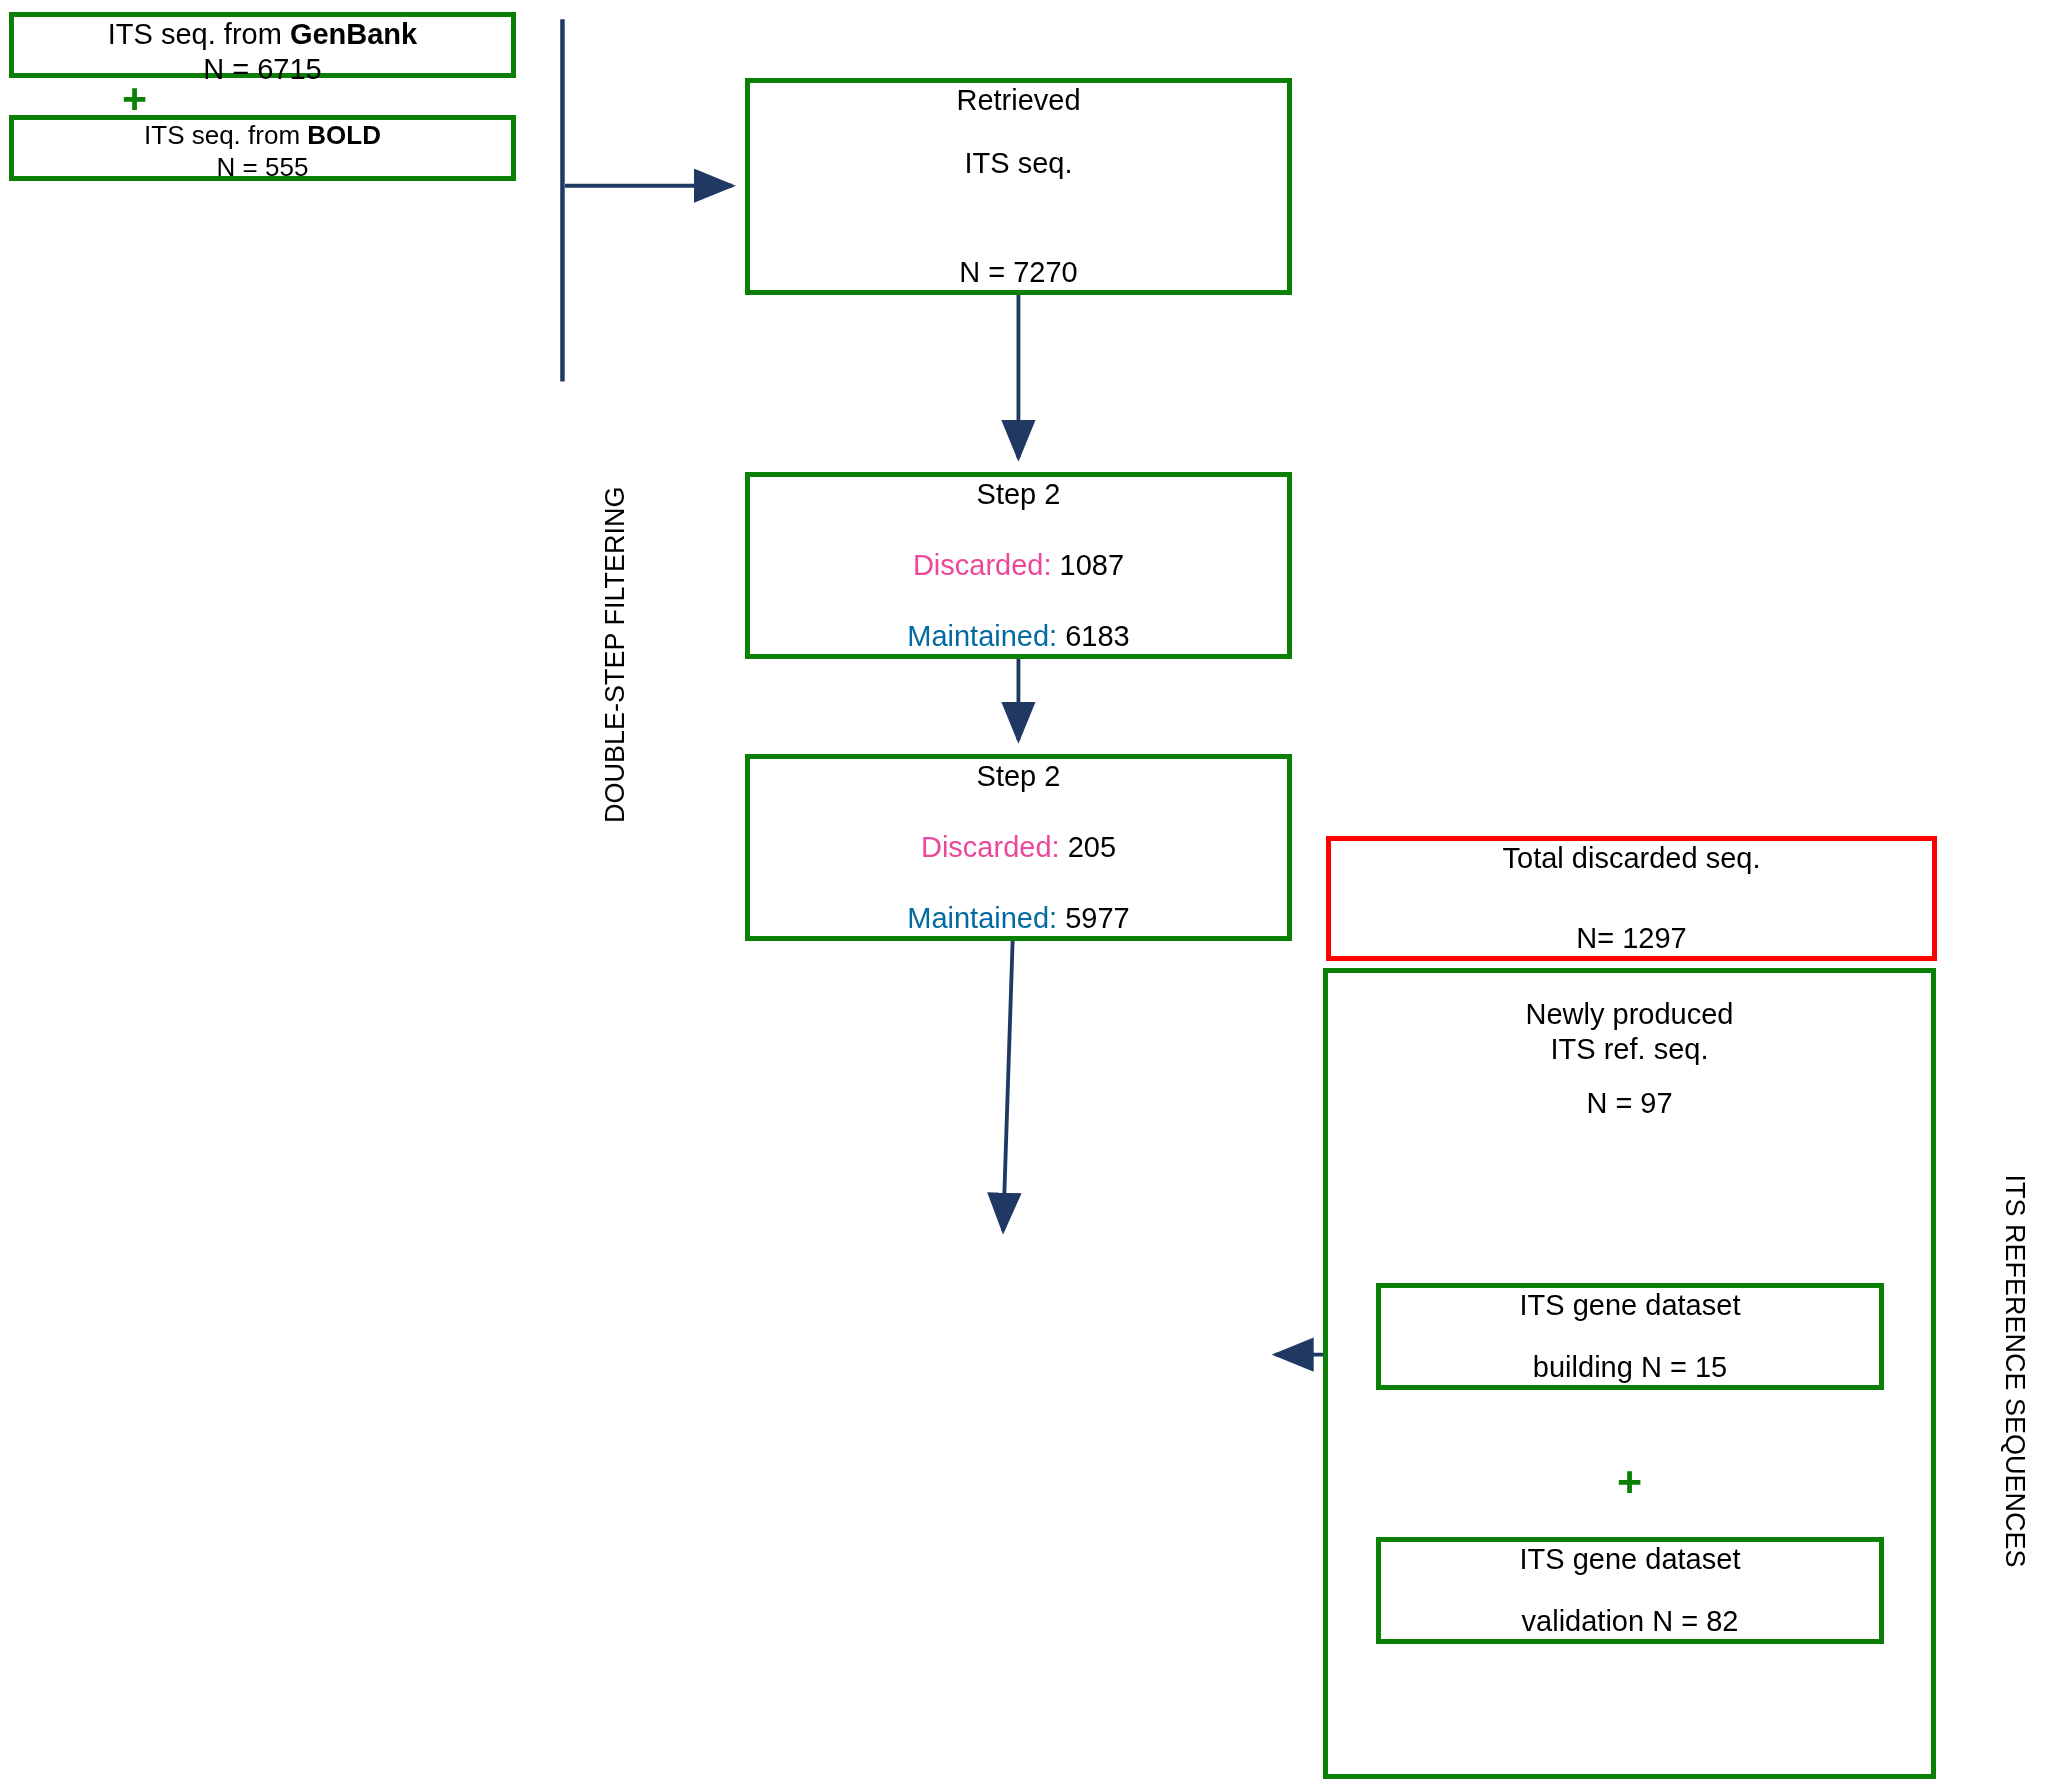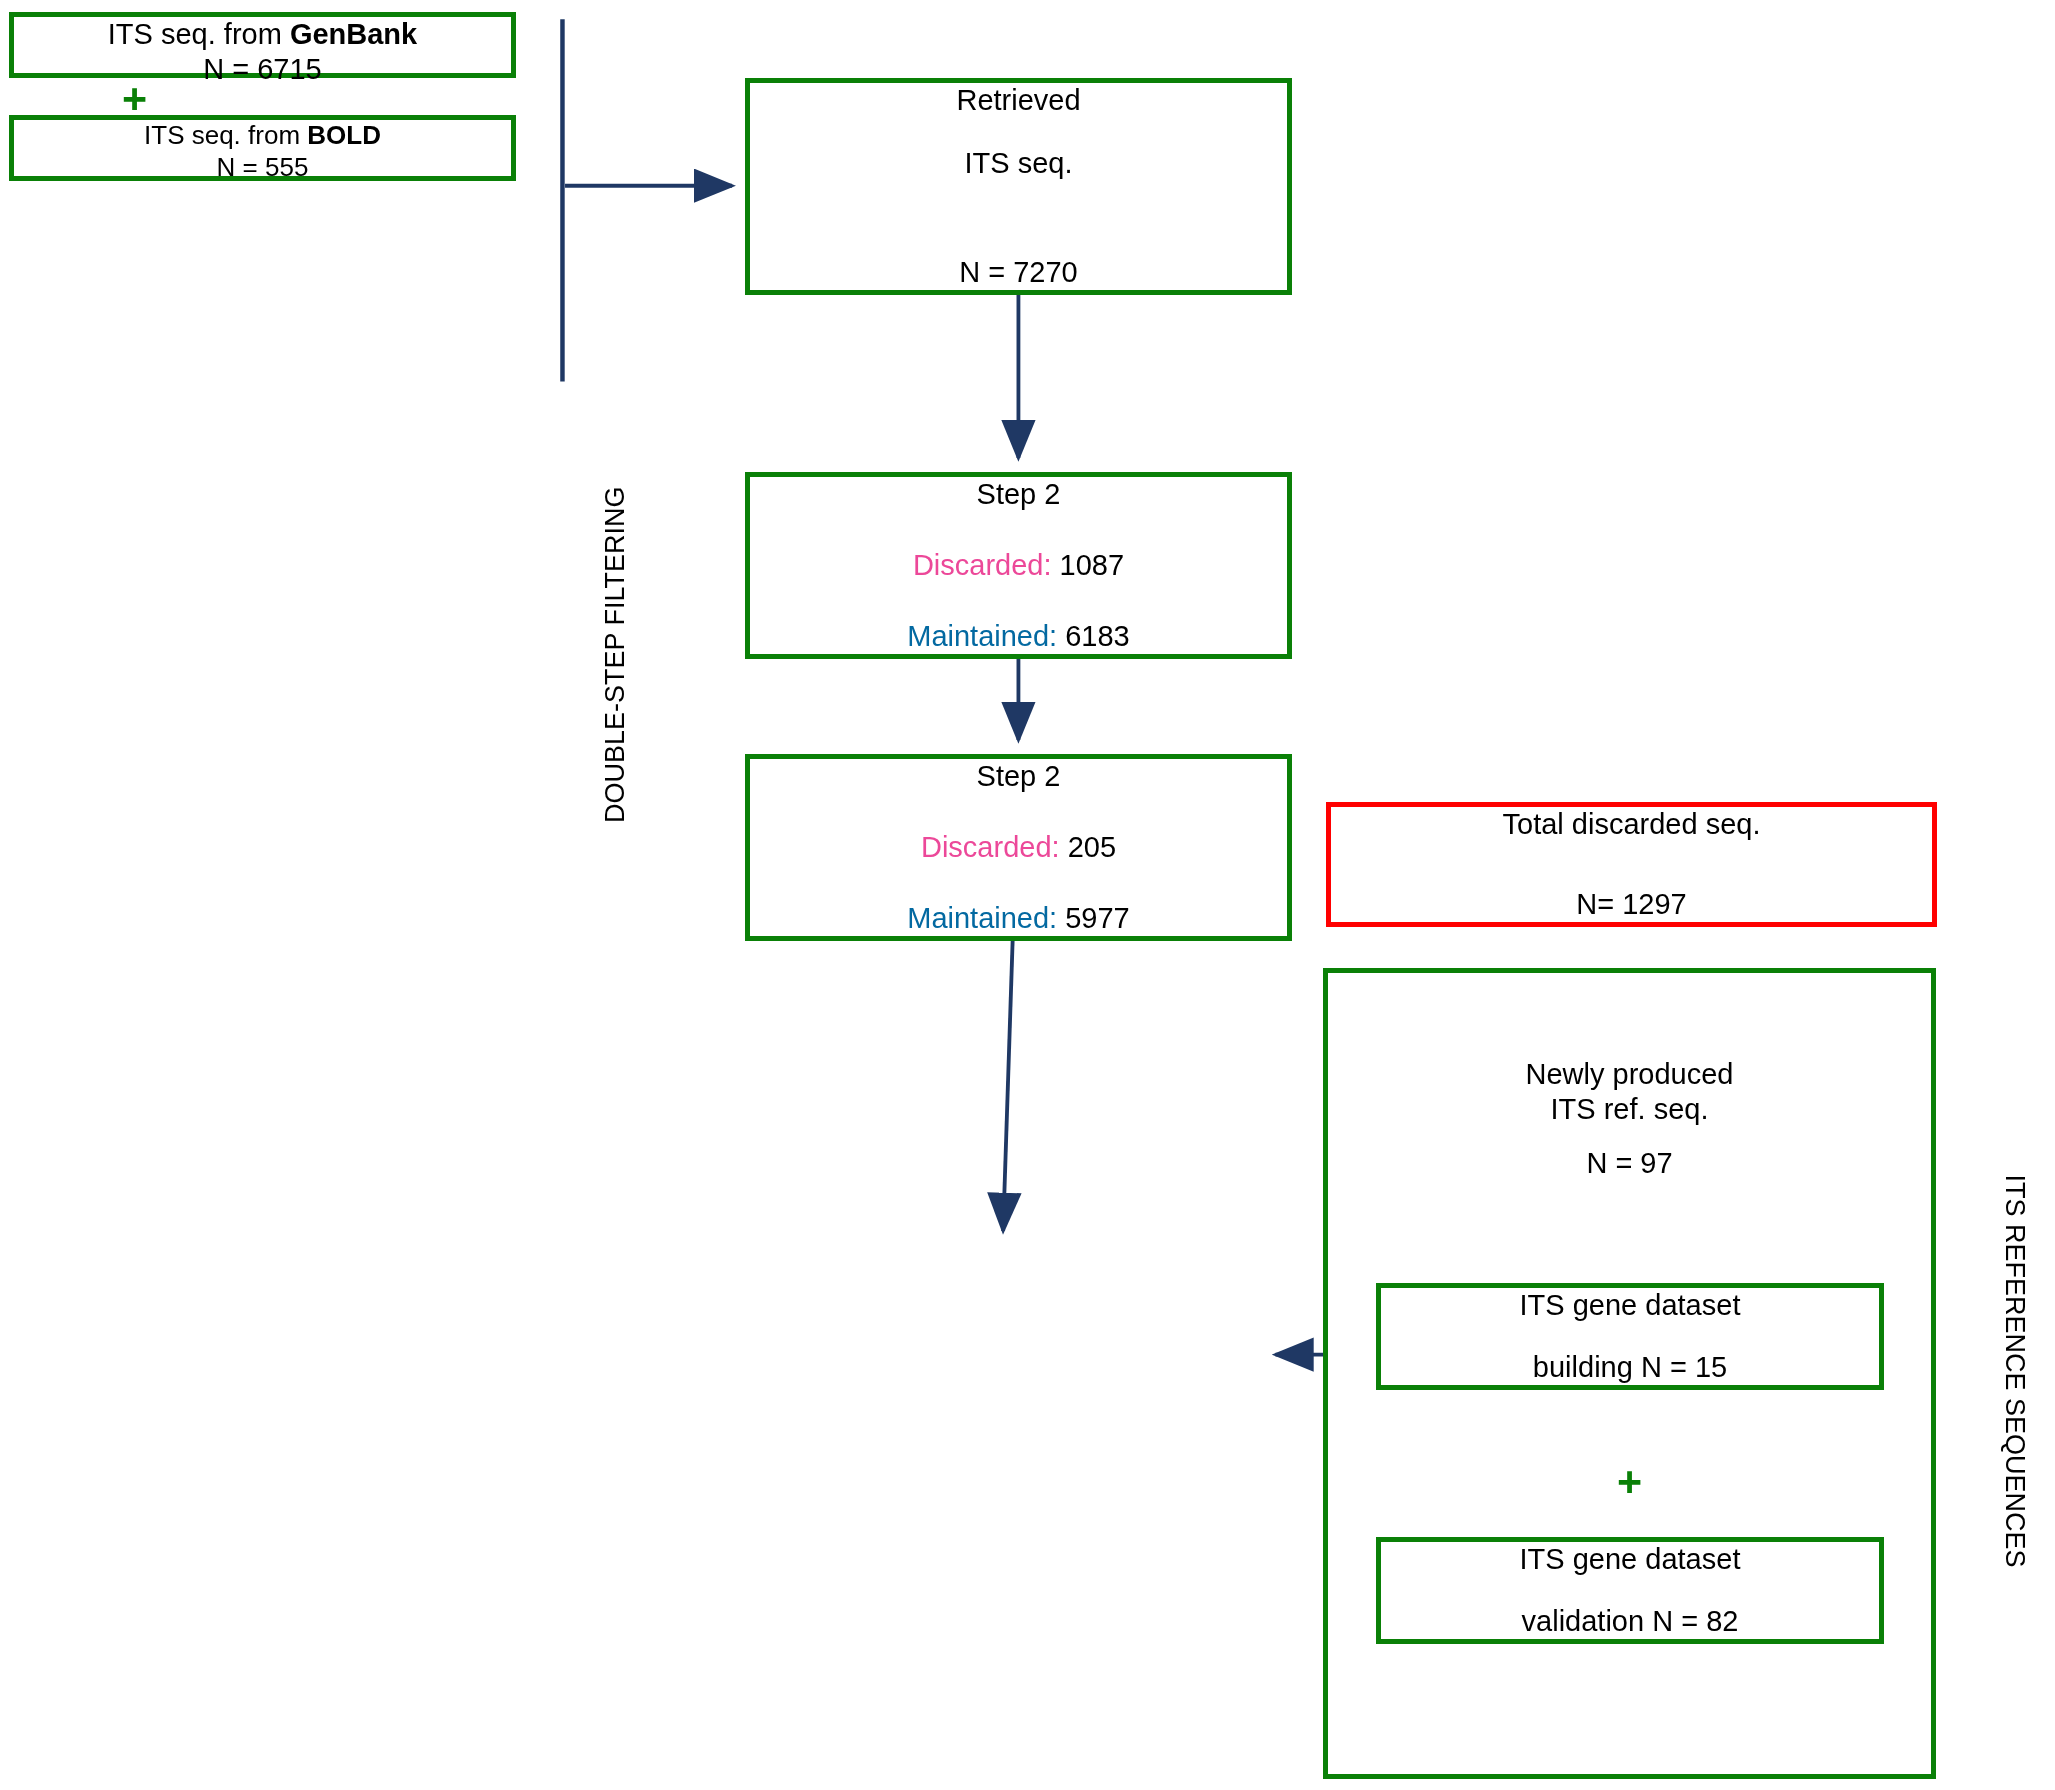--- a/index.html
+++ b/index.html
@@ -23,21 +23,21 @@
     background: #ffffff;
     display: flex;
     flex-direction: column;
     align-items: center;
     justify-content: space-between;
     text-align: center;
     color: #000000;
     line-height: 1.22;
   }
   .box.green  { border: 5.7px solid #0a8007; }
-  .box.red    { border: 5.7px solid #ff0000; }
+  .box.red    { border: 5.7px solid #ff0000; margin-top: 34px; }
   .box.outer  { border: 5.7px solid #0a8007; justify-content: flex-start; }
 
   .ln { display: block; white-space: nowrap; }
   .gap { height: 0.62em; }
 
   .t-red   { color: #ec4899; }
   .t-green { color: #0369a1; }
   .bold    { font-weight: bold; }
 
   .plus {
@@ -126,21 +126,21 @@
     <span class="ln">Step 2</span>
     <span class="ln"><span class="t-red">Discarded: </span><span>205</span></span>
     <span class="ln"><span class="t-green">Maintained: </span><span>5977</span></span>
   </div>
 
   <div class="box red" style="left:1326px; top:802px; width:611px; height:125px; font-size:29px;">
     <span class="ln">Total discarded seq.</span>
     <span class="ln">N= 1297</span>
   </div>
 
-  <div class="box outer" style="left:1323px; top:968px; width:613px; height:811px; font-size:29px; padding-top:84px;">
+  <div class="box outer" style="left:1323px; top:968px; width:613px; height:811px; font-size:29px; padding-top:24px;">
     <span class="ln">Newly produced</span>
     <span class="ln">ITS ref. seq.</span>
     <span class="gap"></span>
     <span class="ln">N = 97</span>
   </div>
 
   <div class="box green" style="left:1376px; top:1283px; width:508px; height:107px; font-size:29px;">
     <span class="ln">ITS gene dataset</span>
     <span class="ln">building N = 15</span>
   </div>

